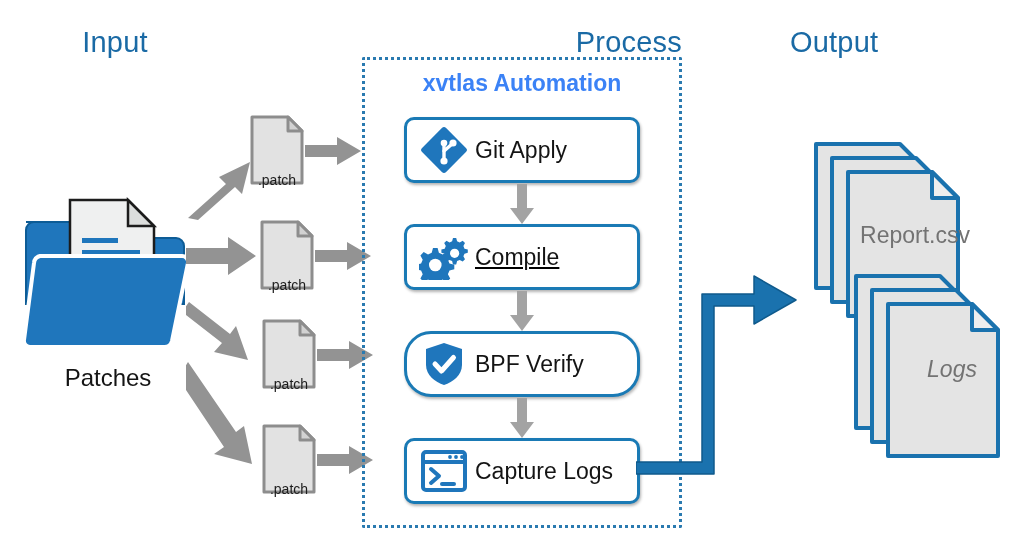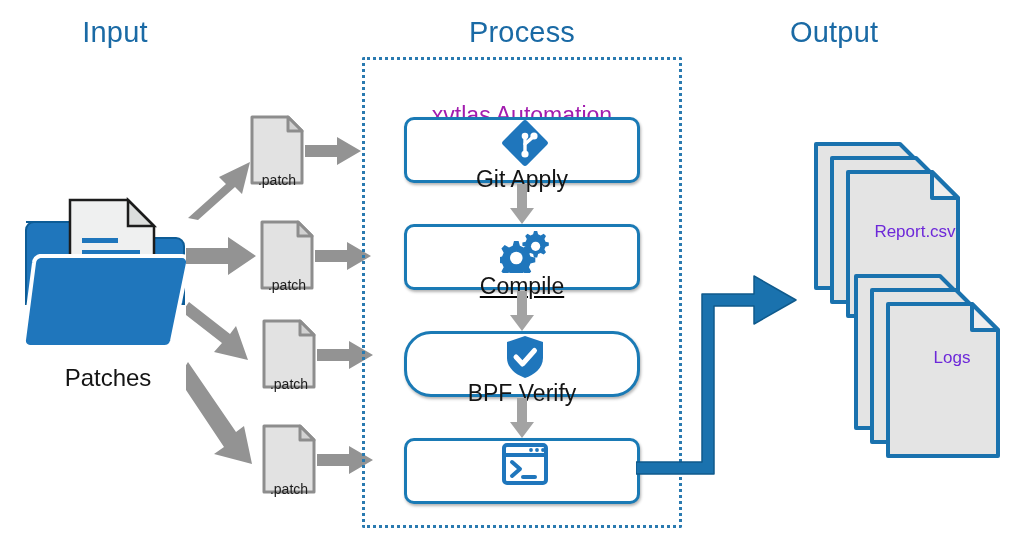--- a/index.html
+++ b/index.html
@@ -12,68 +12,66 @@
     height: 559px;
     position: relative;
     overflow: hidden;
     font-family: "Liberation Sans", sans-serif;
     -webkit-font-smoothing: antialiased;
   }
 
   
   .col-header {
     position: absolute;
-    top: 16px;
+    top: 26px;
     font-size: 29px;
     color: #1a6aa5;
     font-weight: 400;
     letter-spacing: 0.2px;
     white-space: nowrap;
   }
   #hdr-input  { left: 0;   width: 230px; text-align: center; }
-  #hdr-process{ left: 362px; width: 320px; text-align: center; }
+  #hdr-process{ left: 362px; width: 320px; text-align: right; }
   #hdr-output { left: 790px; width: 234px; text-align: left; }
 
   
   #process-box {
     position: absolute;
     left: 362px;
     top: 57px;
     width: 320px;
     height: 471px;
     border: 3px dotted #2a7ab0;
     box-sizing: border-box;
     border-radius: 2px;
   }
   #process-title {
     position: absolute;
     left: 362px;
     top: 70px;
     width: 320px;
     text-align: center;
     font-size: 23px;
-    font-weight: normal;
-    color: #a21caf;
-    margin-top: 32px;
+    font-weight: bold;
+    color: #3b82f6;
   }
 
   
   .step {
     position: absolute;
     left: 404px;
     width: 236px;
     height: 66px;
     border: 3px solid #1a7ab5;
     border-radius: 10px;
     background: #ffffff;
     box-sizing: border-box;
     display: flex;
     align-items: center;
     box-shadow: 1px 2px 3px rgba(0,0,0,0.30);
-    flex-direction: column;
   }
   #step-0 { top: 117px; }
   #step-1 { top: 224px; text-decoration: underline; }
   #step-2 { top: 331px; border-radius: 27px; }
   #step-3 { top: 438px; }
   .step-icon {
     width: 62px;
     min-width: 62px;
     height: 46px;
     display: flex;
@@ -178,27 +176,27 @@
   }
   #stack-logs {
     position: absolute;
     left: 852px;
     top: 272px;
     width: 150px;
     height: 188px;
   }
   .doc-label {
     position: absolute;
-    font-size: 17px;
-    color: #6d28d9;
+    font-size: 23px;
+    color: #737373;
     white-space: nowrap;
     pointer-events: none;
   }
   #label-report { left: 840px; top: 222px; width: 150px; text-align: center; }
-  #label-logs   { left: 882px; top: 348px; width: 140px; text-align: center; }
+  #label-logs   { left: 882px; top: 356px; width: 140px; text-align: center; font-style: italic; }
 </style>
 </head>
 <body>
 
 <div class="col-header" id="hdr-input">Input</div>
 
 <div class="col-header" id="hdr-process">Process</div>
 
 <div class="col-header" id="hdr-output">Output</div>
 
@@ -341,20 +339,21 @@
     <svg viewBox="0 0 48 44" width="48" height="44">
       <rect x="3" y="3" width="42" height="38" rx="3" fill="none" stroke="#1f76bc" stroke-width="4"></rect>
       <path d="M5 13 H43" stroke="#1f76bc" stroke-width="4"></path>
       <circle cx="30" cy="8" r="1.9" fill="#1f76bc"></circle>
       <circle cx="36" cy="8" r="1.9" fill="#1f76bc"></circle>
       <circle cx="42" cy="8" r="1.9" fill="#1f76bc"></circle>
       <path d="M11 20 L19 27 L11 34" stroke="#1f76bc" stroke-width="4" fill="none" stroke-linecap="round" stroke-linejoin="round"></path>
       <path d="M22 35 H34" stroke="#1f76bc" stroke-width="4" stroke-linecap="round"></path>
     </svg>
   </span>
+  <span class="step-label">Capture Logs</span>
 </div>
 
 <div class="down-arrow" id="arr-0">
   <svg viewBox="0 0 24 41" width="24" height="41">
       <path d="M7 0 H17 V24 H24 L12 40 L0 24 H7 Z" fill="#a3a3a3"></path>
     </svg>
 </div>
 <div class="down-arrow" id="arr-1">
   <svg viewBox="0 0 24 41" width="24" height="41">
       <path d="M7 0 H17 V24 H24 L12 40 L0 24 H7 Z" fill="#a3a3a3"></path>

